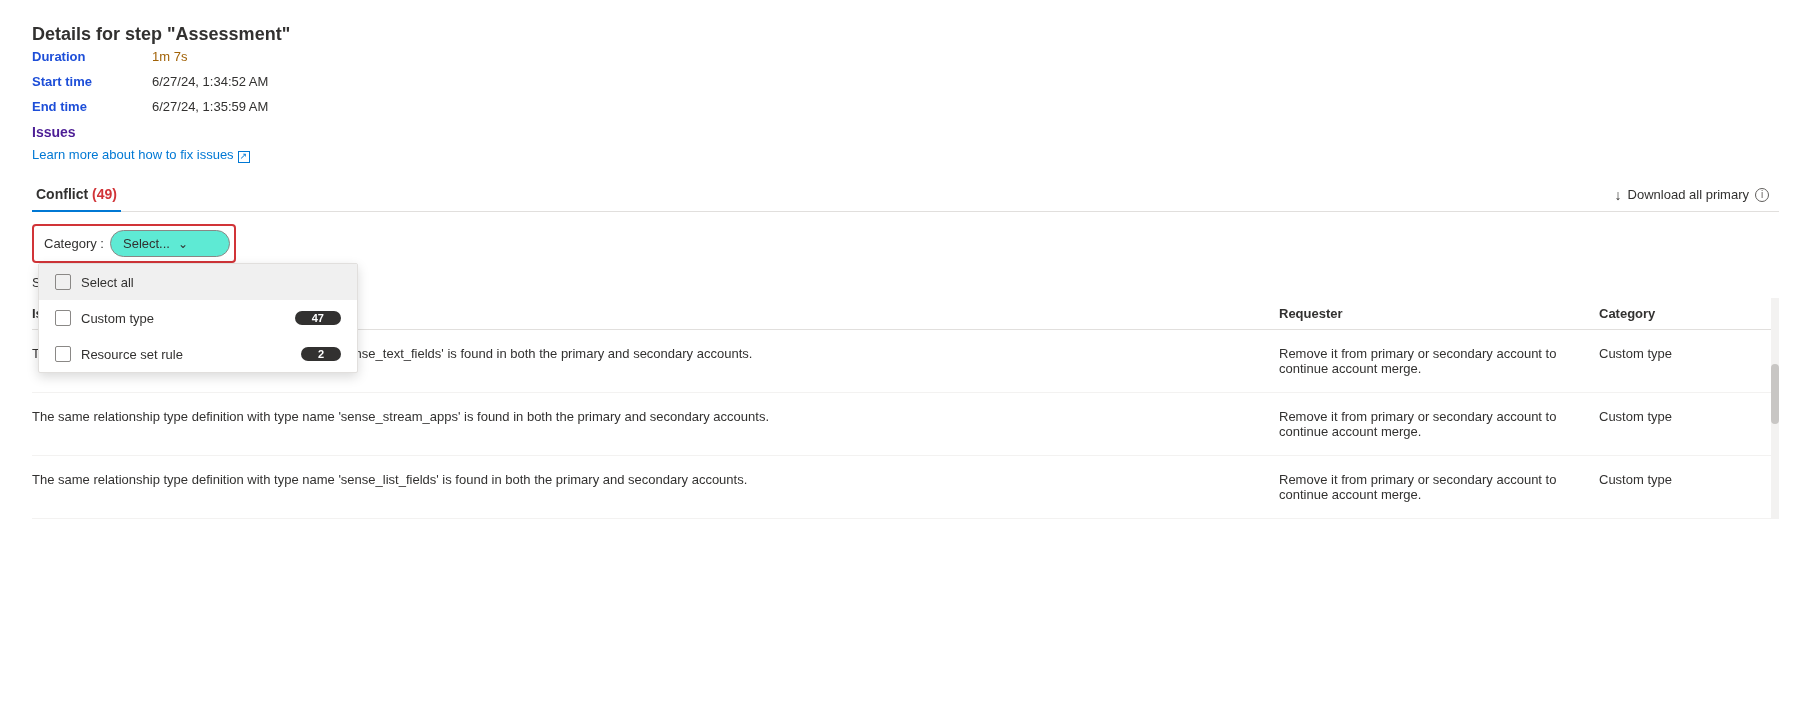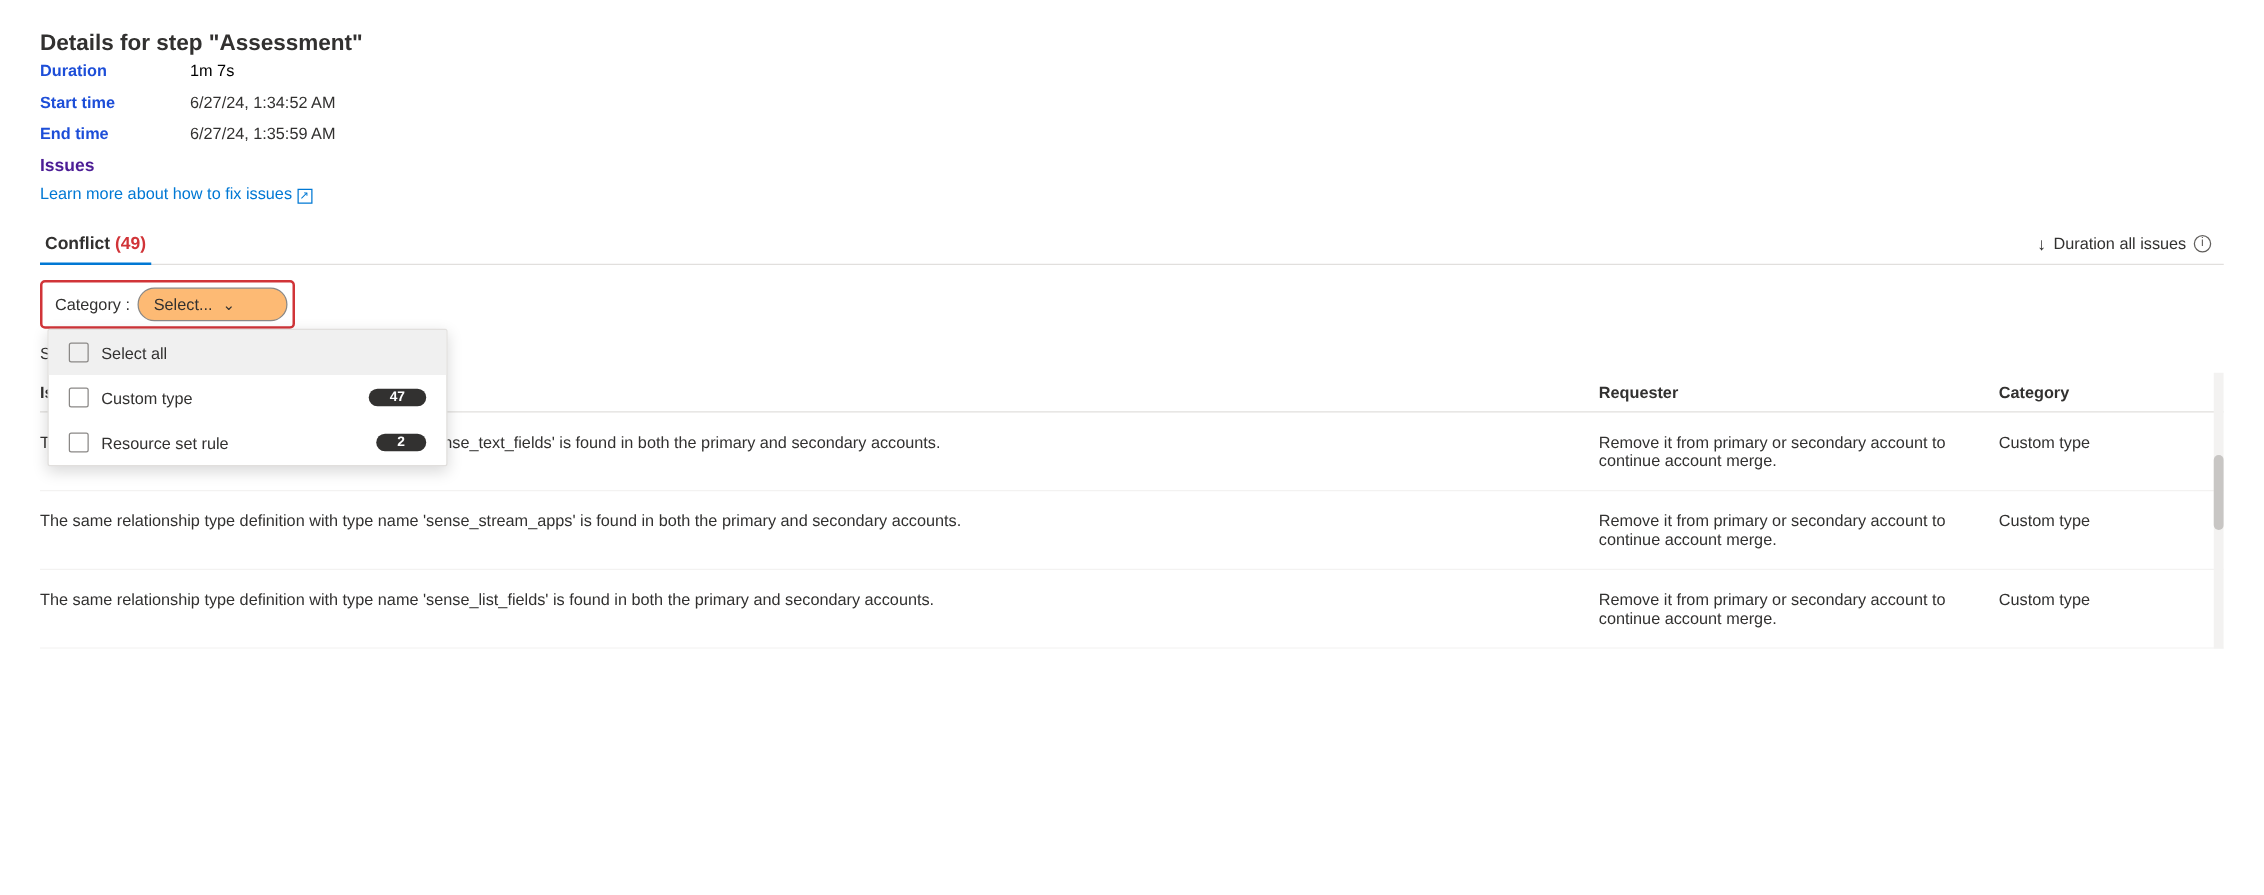--- a/index.html
+++ b/index.html
@@ -32,21 +32,21 @@
       margin-bottom: 10px;
       align-items: baseline;
     }
     .info-label {
       font-weight: 700;
       color: #1d4ed8;
       width: 120px;
       font-size: 13px;
     }
     .info-value {
-      color: #000000;
+      color: #a16207;
       font-size: 13px;
     }
     .info-value.plain {
       color: #323130;
     }
     .section-label {
       font-weight: 600;
       font-size: 14px;
       color: #4c1d95;
       margin-top: 8px;
@@ -146,21 +146,21 @@
       padding: 4px 6px;
     }
     .select-dropdown {
       display: inline-flex;
       align-items: flex-end;
       border: 1px solid #8a8886;
       border-radius: 20px;
       padding: 5px 12px;
       font-size: 13px;
       color: #323130;
-      background: #fdba74;
+      background: #5eead4;
       cursor: pointer;
       gap: 8px;
       min-width: 120px;
     }
     .chevron-icon {
       font-size: 12px;
       color: #323130;
     }
     .dropdown-menu {
       position: absolute;
@@ -293,21 +293,21 @@
   </a>
 
   
   <div class="tabs-row">
     <div class="tab">
       <span>Conflict</span>
       <span class="tab-count">(49)</span>
     </div>
     <div class="download-btn">
       <span class="download-icon">↓</span>
-      <span>Duration all issues</span>
+      <span>Download all primary</span>
       <span class="info-circle">i</span>
     </div>
   </div>
 
   
   <div class="filter-row">
     <div class="filter-box">
       <span class="category-label">Category :</span>
       <div class="select-dropdown">
         <span>Select...</span>

